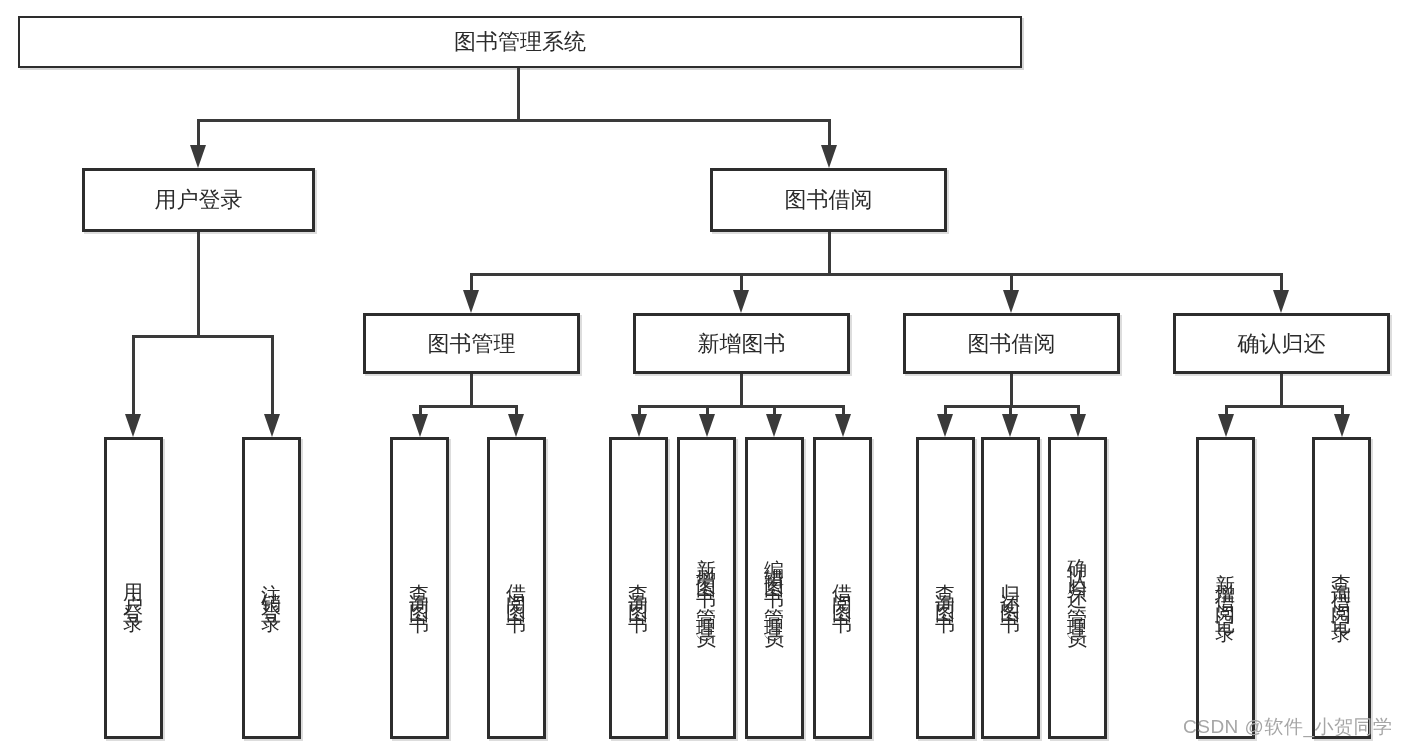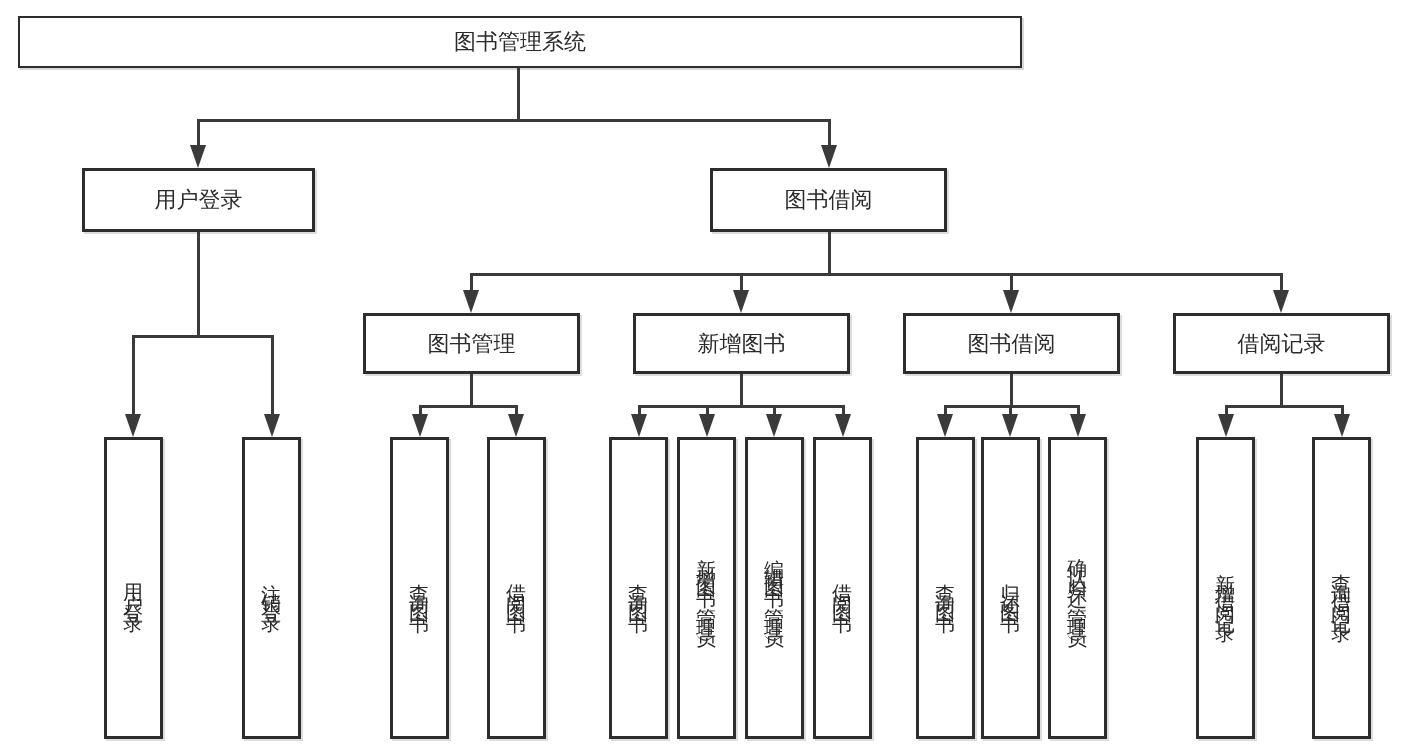--- a/index.html
+++ b/index.html
@@ -74,21 +74,21 @@
   <div class="box" style="left:363px;top:313px;width:217px;height:61px">
     <span>图书管理</span>
   </div>
   <div class="box" style="left:633px;top:313px;width:217px;height:61px">
     <span>新增图书</span>
   </div>
   <div class="box" style="left:903px;top:313px;width:217px;height:61px">
     <span>图书借阅</span>
   </div>
   <div class="box" style="left:1173px;top:313px;width:217px;height:61px">
-    <span>借阅记录</span>
+    <span>确认归还</span>
   </div>
 
   <div class="vline" style="left:469.5px;top:374px;height:34px"></div>
   <div class="hline" style="left:418.5px;top:405px;width:99px"></div>
   <div class="vline" style="left:418.5px;top:405px;height:12px"></div>
   <div class="arrow" style="left:412px;top:414px"></div>
   <div class="vline" style="left:514.5px;top:405px;height:12px"></div>
   <div class="arrow" style="left:508px;top:414px"></div>
 
   <div class="vline" style="left:739.5px;top:374px;height:34px"></div>
@@ -151,14 +151,15 @@
   <div class="box vbox" style="left:1048px;top:437px;width:59px;height:302px">
     <span>确认归还（管理员）</span>
   </div>
   <div class="box vbox" style="left:1196px;top:437px;width:59px;height:302px">
     <span>新增借阅记录</span>
   </div>
   <div class="box vbox" style="left:1312px;top:437px;width:59px;height:302px">
     <span>查询借阅记录</span>
   </div>
 
+  <div class="watermark">CSDN @软件_小贺同学</div>
 
 </div>
 
 </body></html>

